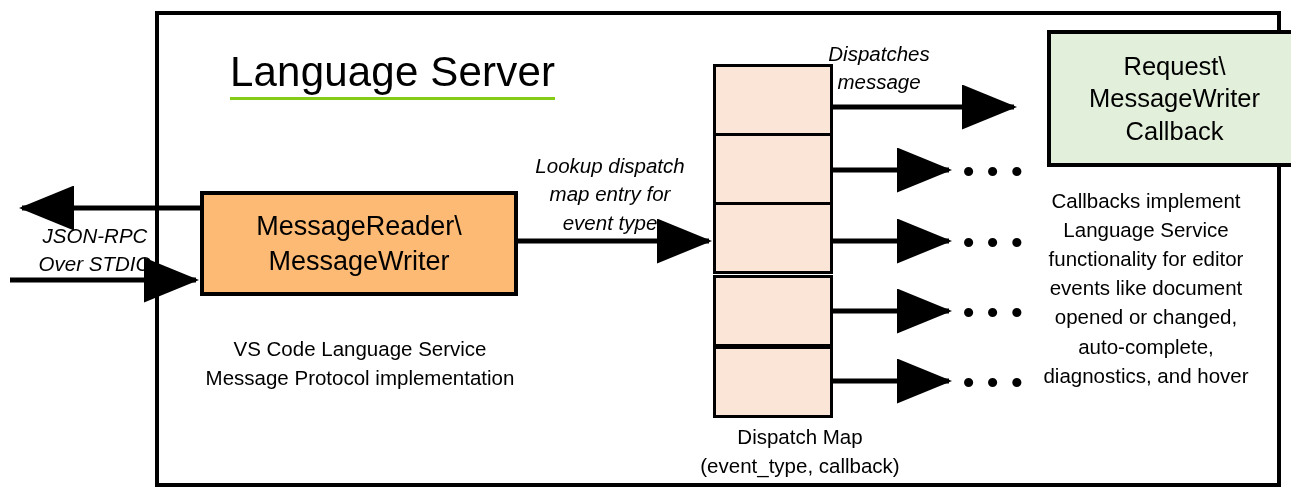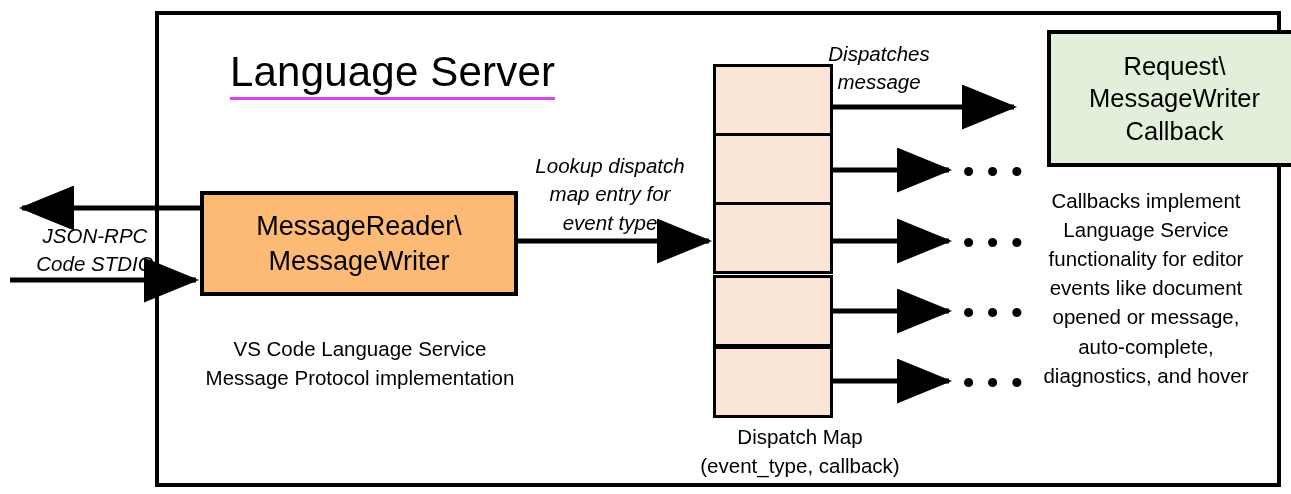--- a/index.html
+++ b/index.html
@@ -43,21 +43,21 @@
     left: 230px;
     top: 50px;
     width: 360px;
     font-size: 42px;
     line-height: 1.05;
     letter-spacing: 0.2px;
     text-align: left;
     white-space: nowrap;
   }
   #server-title .u {
-    border-bottom: 3px solid #d946ef;
+    border-bottom: 3px solid #84cc16;
     padding-bottom: 2px;
   }
 
   
   #messagereader-box {
     left: 200px;
     top: 191px;
     width: 318px;
     height: 105px;
     background: #fdba74;
@@ -241,28 +241,28 @@
       <div>Request\</div>
       <div>MessageWriter</div>
       <div>Callback</div>
     </div>
   </div>
   <div class="abs" id="callback-caption">
     <div>Callbacks implement</div>
     <div>Language Service</div>
     <div>functionality for editor</div>
     <div>events like document</div>
-    <div>opened or message,</div>
+    <div>opened or changed,</div>
     <div>auto-complete,</div>
     <div>diagnostics, and hover</div>
   </div>
 
   <div class="abs edge-label" id="label-jsonrpc">
     <div>JSON-RPC</div>
-    <div>Code STDIO</div>
+    <div>Over STDIO</div>
   </div>
   <div class="abs edge-label" id="label-lookup">
     <div>Lookup dispatch</div>
     <div>map entry for</div>
     <div>event type</div>
   </div>
   <div class="abs edge-label" id="label-dispatches">
     <div>Dispatches</div>
     <div>message</div>
   </div>

